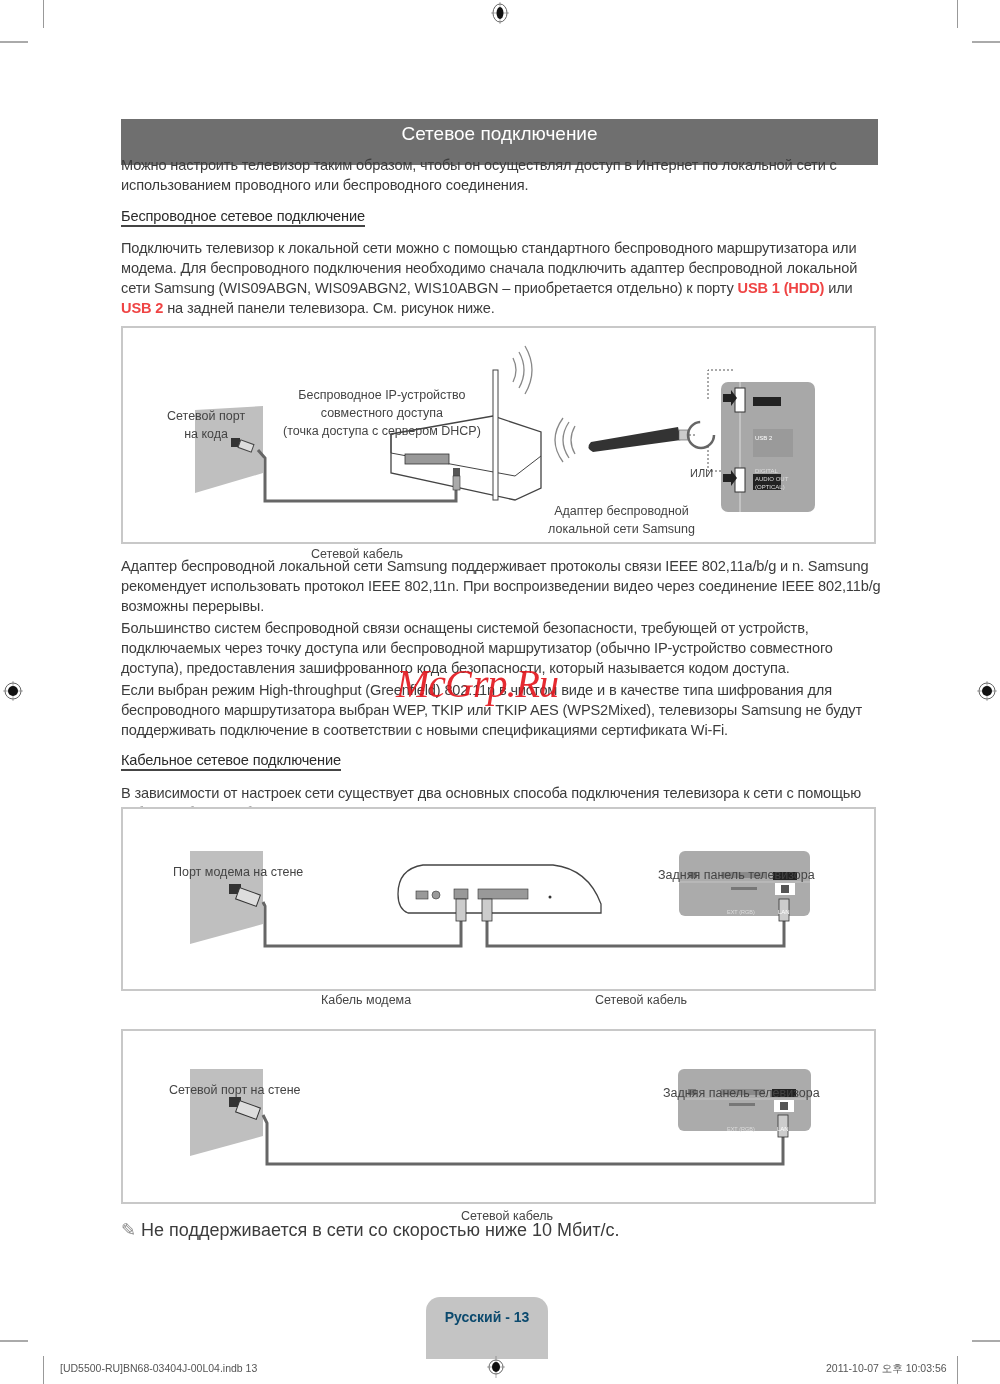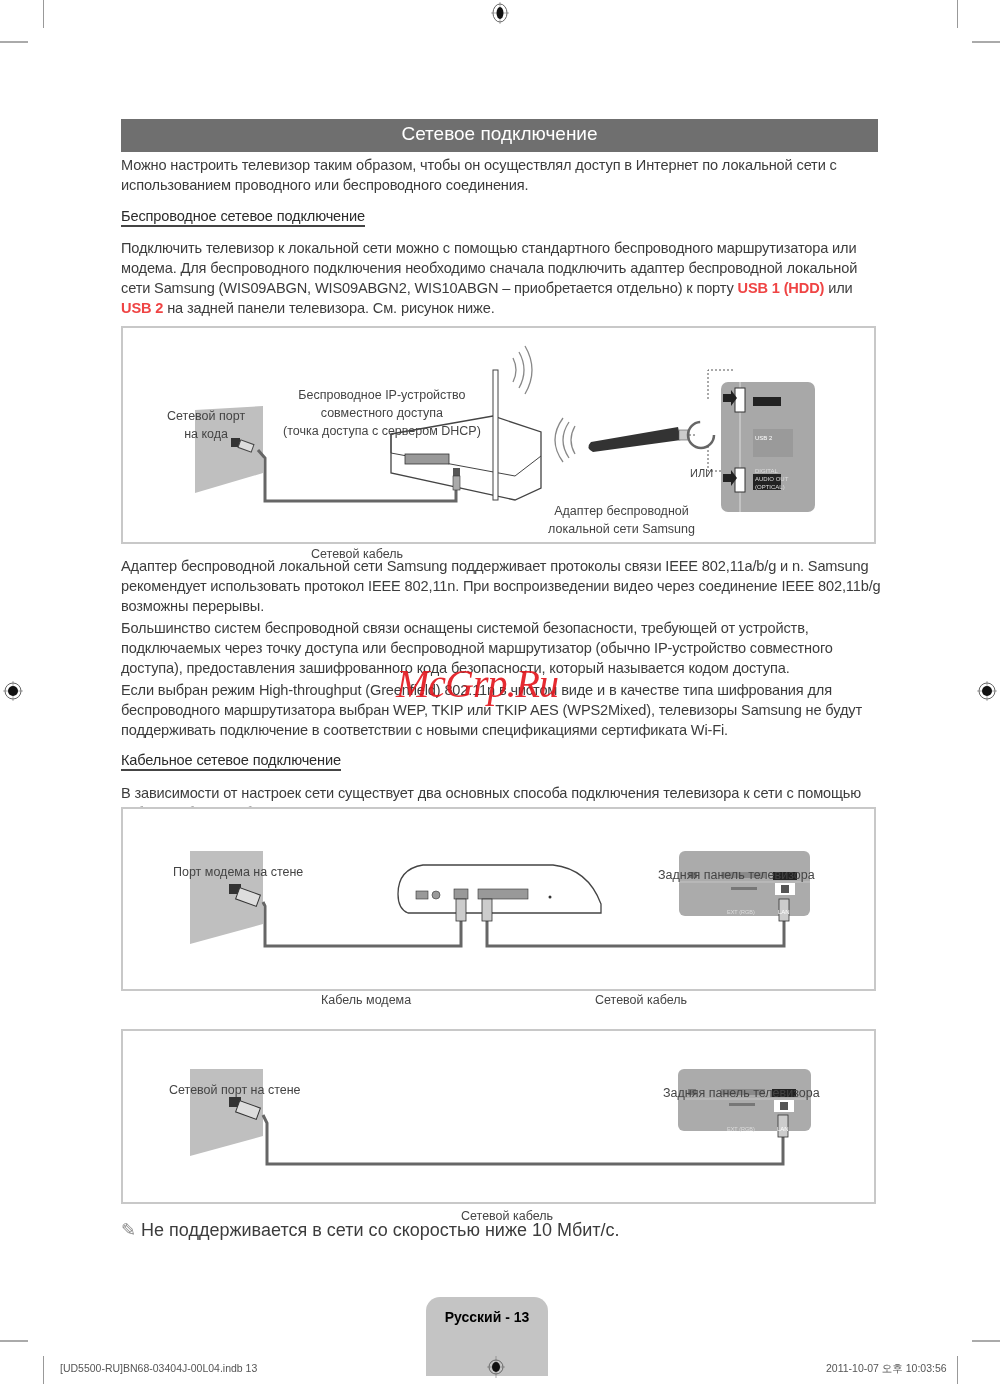--- a/index.html
+++ b/index.html
@@ -2,31 +2,31 @@
 <html><head>
 <meta charset="utf-8">
 <style>
   html, body { margin:0; padding:0; background:#fff; }
   body { width:1000px; height:1384px; position:relative; overflow:hidden;
          font-family:"Liberation Sans", sans-serif; color:#3a3a3a; }
   .abs { position:absolute; }
   .crop-v { position:absolute; width:1px; background:#999; }
   .crop-h { position:absolute; height:2px; background:#aaa; }
   .reg { position:absolute; width:18px; height:22px; }
-  .title-bar { left:121px; top:119px; width:757px; height:33px; background:#6f6f6f;
+  .title-bar { left:121px; top:119px; width:757px; height:46px; background:#6f6f6f;
                color:#fff; font-size:19px; text-align:center; line-height:30px; }
   .para { left:121px; width:760px; font-size:14.6px; line-height:20px; color:#3c3c3c; letter-spacing:-0.15px; }
   .para p { margin:0; }
   .sub-head { left:121px; font-size:14.6px; color:#2a2a2a; border-bottom:2px solid #444; padding-bottom:1px; letter-spacing:-0.15px; }
   .hl { color:#ef4444; font-weight:bold; }
   .diagram { position:absolute; left:121px; width:755px; border:2px solid #c8c8c8; background:#fff; box-sizing:border-box; }
   .lbl { position:absolute; font-size:12.5px; color:#444; text-align:center; line-height:18px; white-space:nowrap;margin-top:37px; }
   .note { left:121px; top:1219px; font-size:18px; color:#3c3c3c; }
-  .page-tab { left:426px; top:1297px; width:122px; height:79px; background:#c4c4c4; border-radius:14px 14px 0 0;
-              font-size:14px; font-weight:bold; color:#000000; text-align:center; line-height:40px; }
+  .page-tab { left:426px; top:1297px; width:122px; height:62px; background:#c4c4c4; border-radius:14px 14px 0 0;
+              font-size:14px; font-weight:bold; color:#0c4a6e; text-align:center; line-height:40px; }
   .footer-text { font-family:"Liberation Sans Narrow","Liberation Sans", sans-serif; font-size:10.5px; color:#555; }
   .watermark { left:396px; top:660px; font-size:40px; font-style:italic; color:#e3141b; opacity:0.9; letter-spacing:-1px;font-family:Liberation Serif, serif; }
 </style>
 </head>
 <body>
 
 <div class="crop-v" style="left:43px;top:0;height:28px;"></div>
 <div class="crop-v" style="left:957px;top:0;height:28px;"></div>
 <div class="crop-h" style="left:0;top:41px;width:28px;"></div>
 <div class="crop-h" style="left:972px;top:41px;width:28px;"></div>

